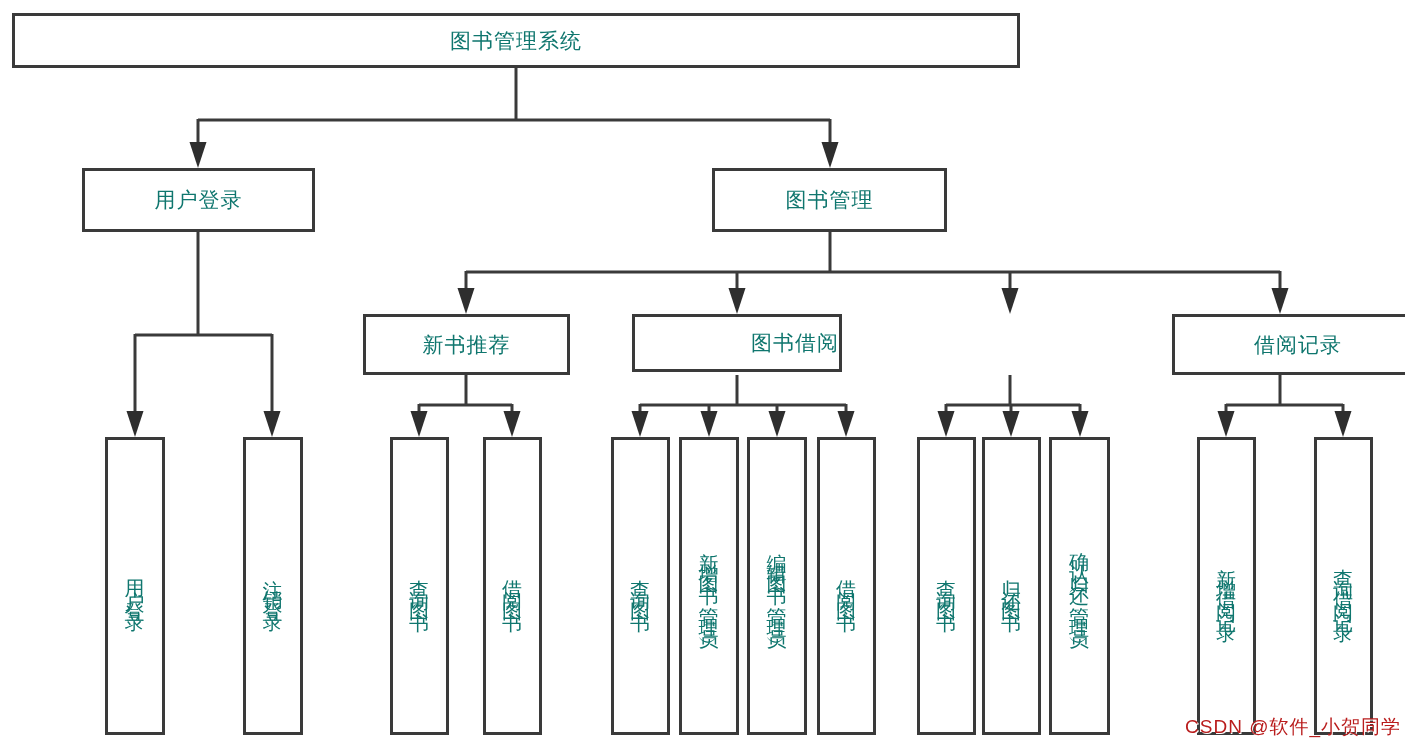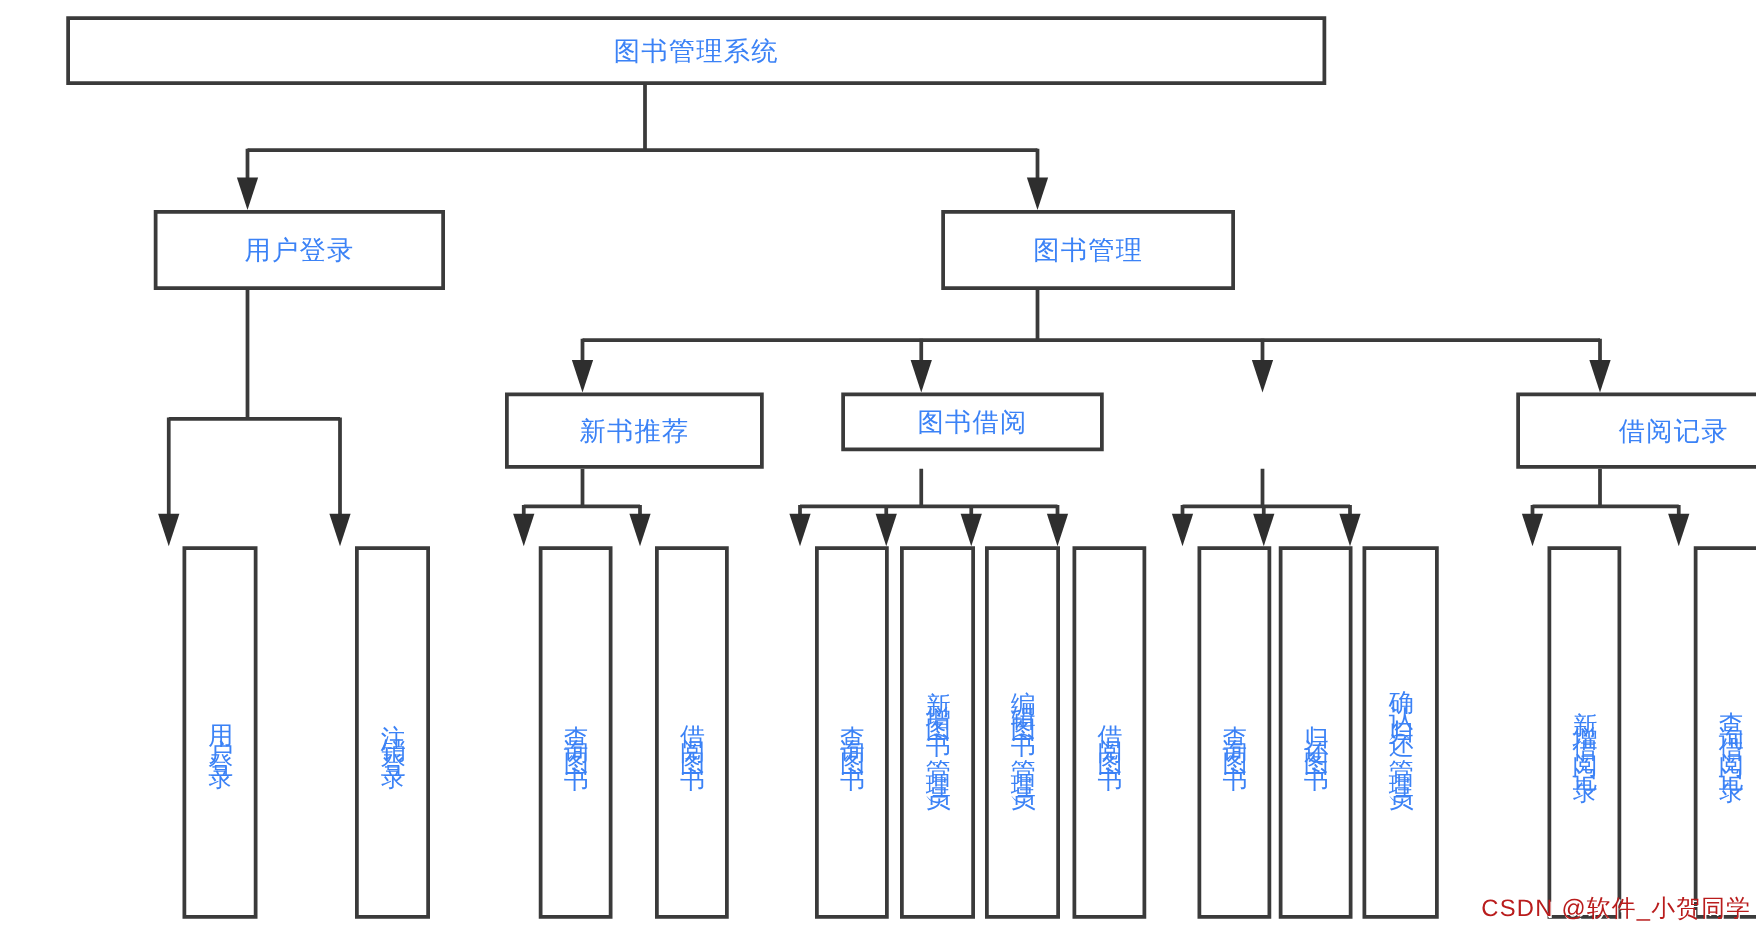--- a/index.html
+++ b/index.html
@@ -18,23 +18,22 @@
     z-index: 1;
   }
   .node {
     position: absolute;
     box-sizing: border-box;
     background: #ffffff;
     border: 3px solid #3a3a3a;
     display: flex;
     align-items: center;
     justify-content: center;
-    color: #3b82f6;
+    color: #0f766e;
     z-index: 2;
-    margin-left: 41px;
   }
   .node-h {
     font-size: 21px;
     letter-spacing: 1px;
     white-space: nowrap;
   }
   .node-v .vtext {
     writing-mode: vertical-rl;
     text-orientation: mixed;
     font-size: 20px;
@@ -144,21 +143,21 @@
   <div class="node node-h" style="left:82px; top:168px; width:233px; height:64px;">
     <span>用户登录</span>
   </div>
   <div class="node node-h" style="left:363px; top:314px; width:207px; height:61px;">
     <span>新书推荐</span>
   </div>
 
   <div class="node node-h" style="left:712px; top:168px; width:235px; height:64px;">
     <span>图书管理</span>
   </div>
-  <div class="node node-h" style="left:632px; top:314px; width:210px; height:47px;">
+  <div class="node node-h" style="left:632px; top:314px; width:210px; height:58px;justify-content:flex-end;">
     <span>图书借阅</span>
   </div>
   <div class="node node-h" style="left:1172px; top:314px; width:252px; height:61px;">
     <span>借阅记录</span>
   </div>
 
   <div class="node node-v" style="left:105px; top:437px; width:60px; height:298px;">
     <span class="vtext">用户登录</span>
   </div>
   <div class="node node-v" style="left:243px; top:437px; width:60px; height:298px;">

